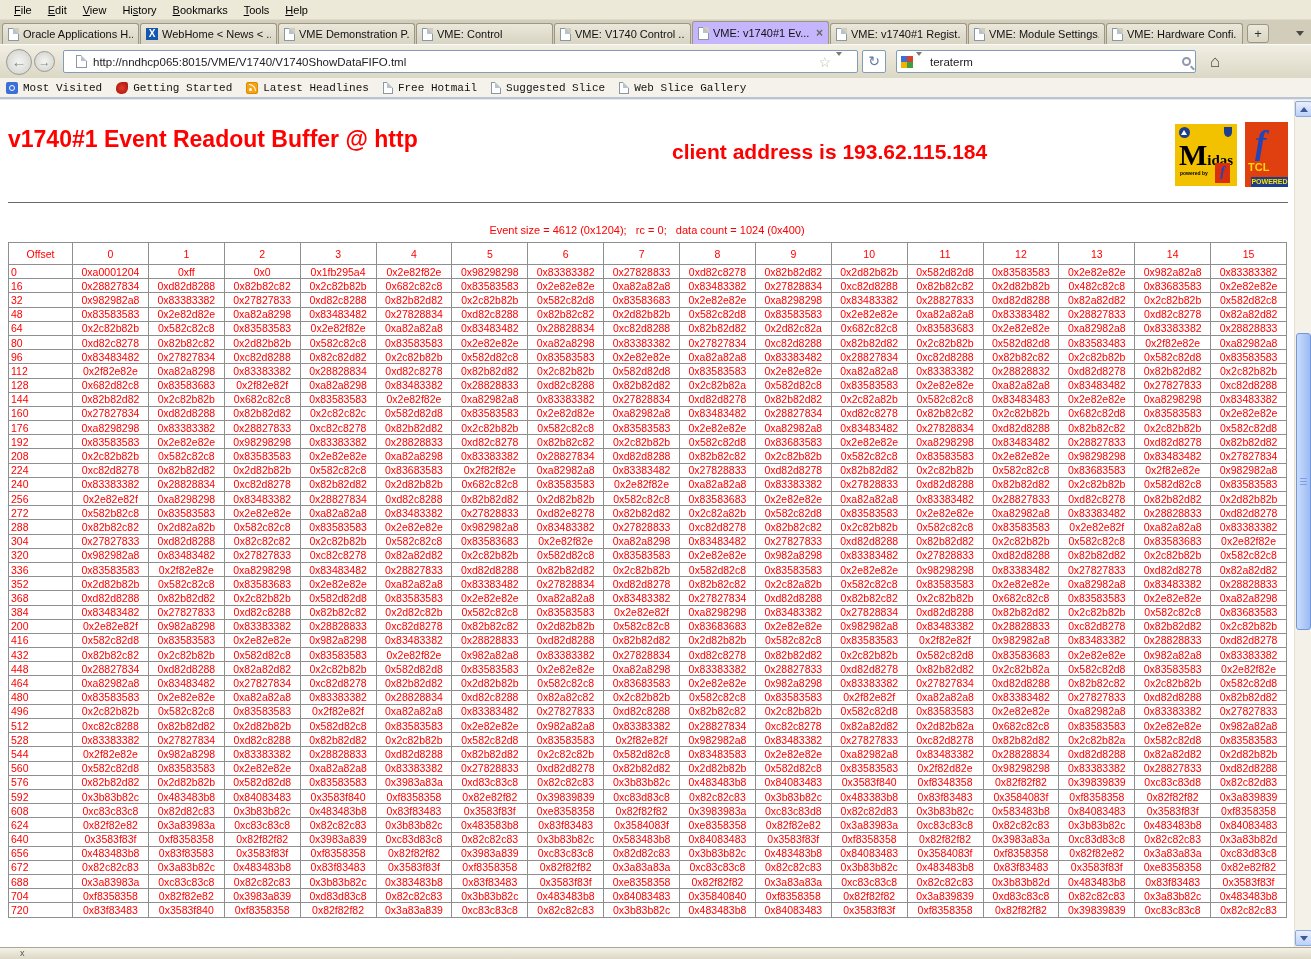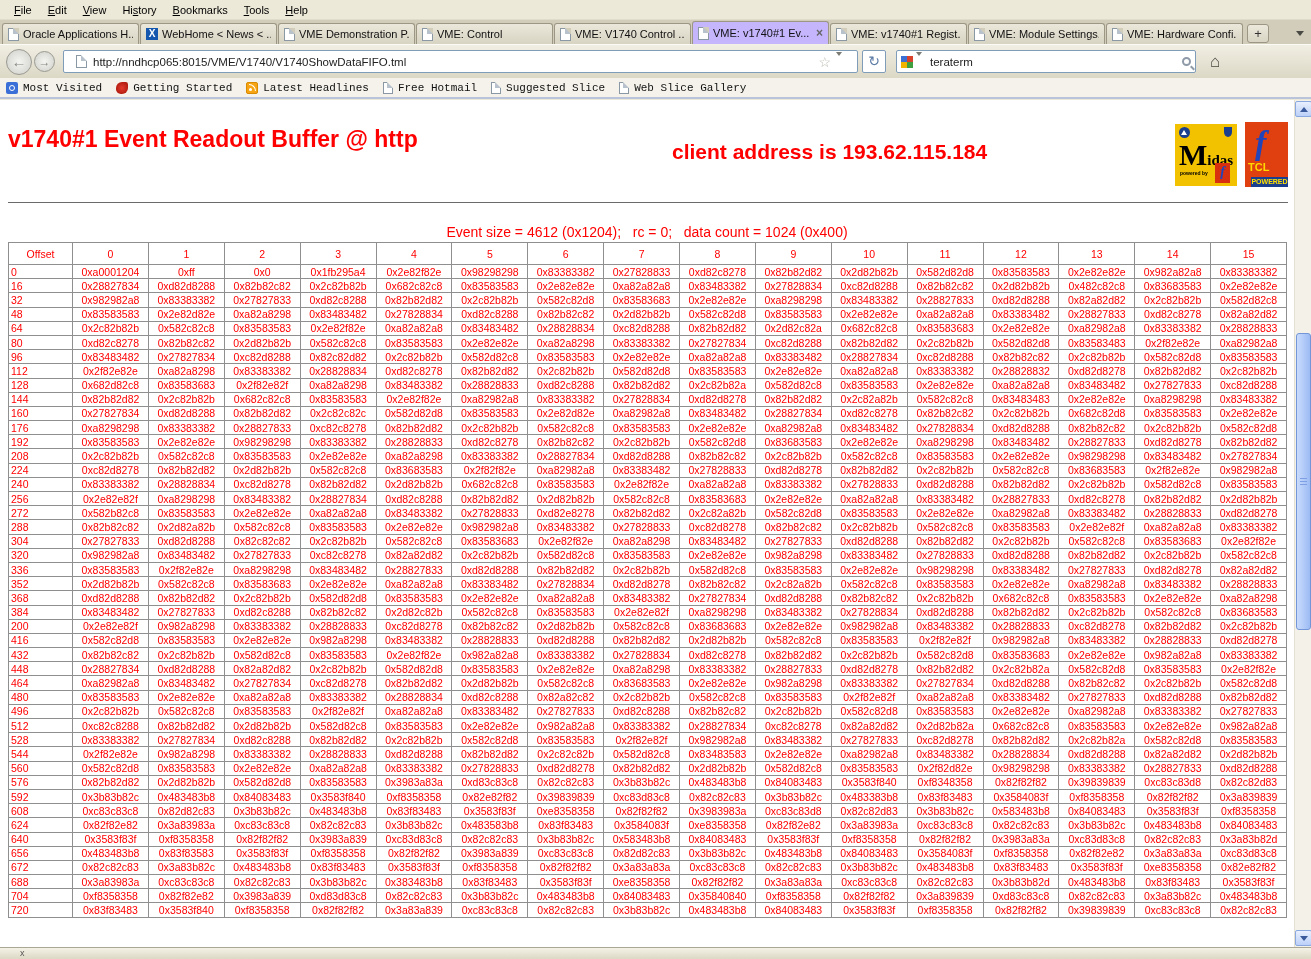--- a/index.html
+++ b/index.html
@@ -115,21 +115,21 @@
   #tcl-logo .feather { position:absolute; left:10px; top:2px; color:#2244bb;
     font-size:34px; font-style:italic; font-weight:bold;
     font-family:"Liberation Serif", serif; }
   #tcl-logo .tcl-word { position:absolute; left:3px; bottom:14px; color:#ffd900;
     font-weight:bold; font-size:11px; }
   #tcl-logo .tcl-powered { position:absolute; left:6px; right:0; bottom:0; height:10px;
     background:#1b3f8f; color:#ffe000; font-size:7px; font-weight:bold;
     text-align:center; line-height:10px; }
   #rule { position:absolute; left:8px; right:6px; top:102px; border-top:1px solid #6a6a6a; }
   #status-line { position:absolute; top:124px; left:0; right:0; text-align:center;
-    color:#f00; font-size:14px; white-space:pre; }
+    color:#f00; font-size:11px; white-space:pre; }
 
   #data-table { position:absolute; left:8px; top:142px; width:1279px;
     border-collapse:collapse; table-layout:fixed; }
   #data-table th, #data-table td { border:1px solid #8f8f8f; color:#f00;
     font-size:10.5px; height:14.2px; padding:0 2px; text-align:center;
     white-space:nowrap; overflow:hidden; font-weight:normal; }
   #data-table th { height:22px; }
   #data-table td.offset-cell { text-align:left; }
   #data-table col.c-offset { width:64px; }
 

